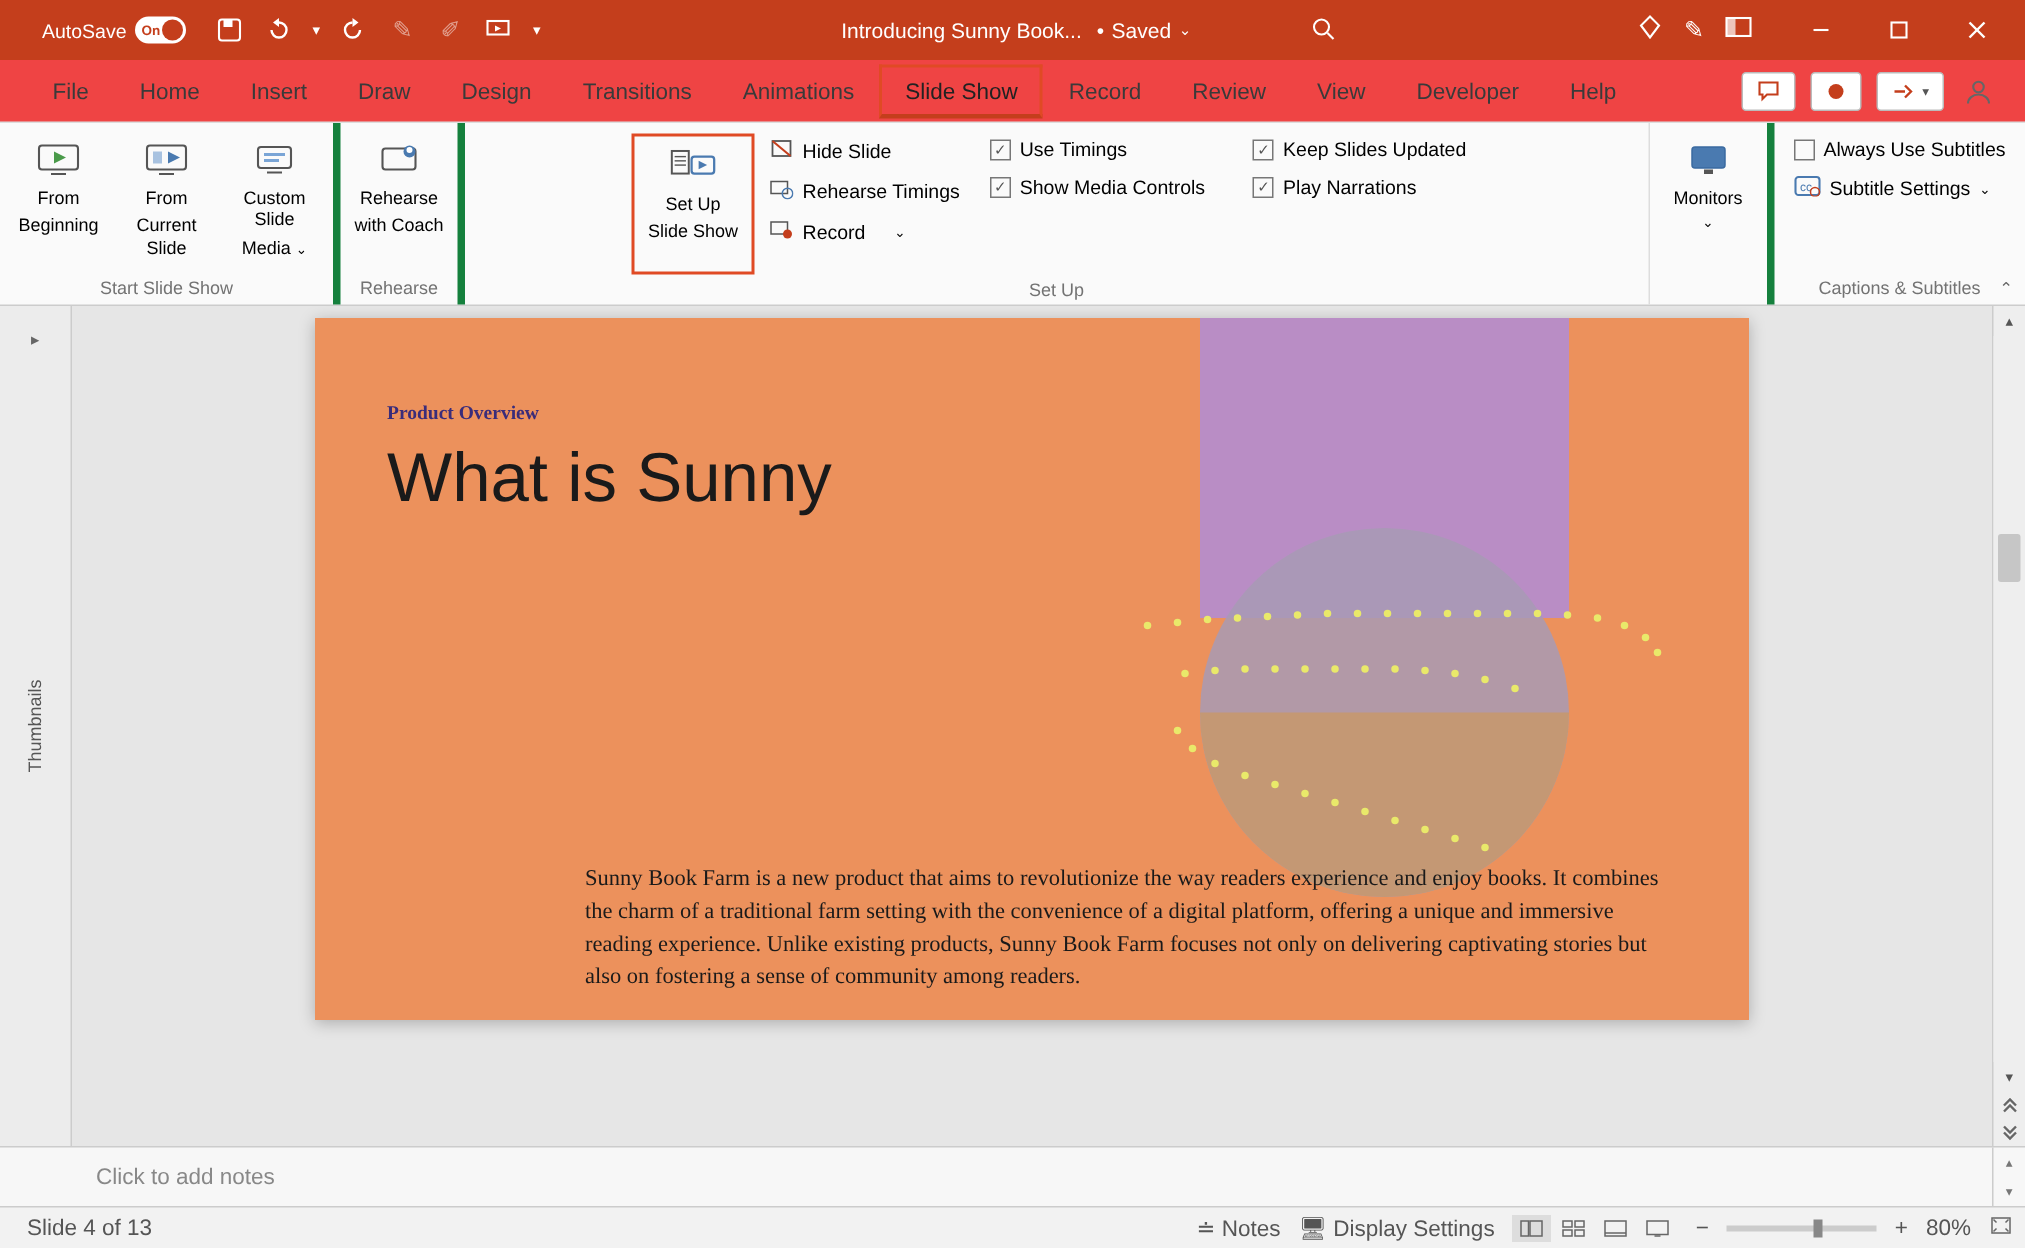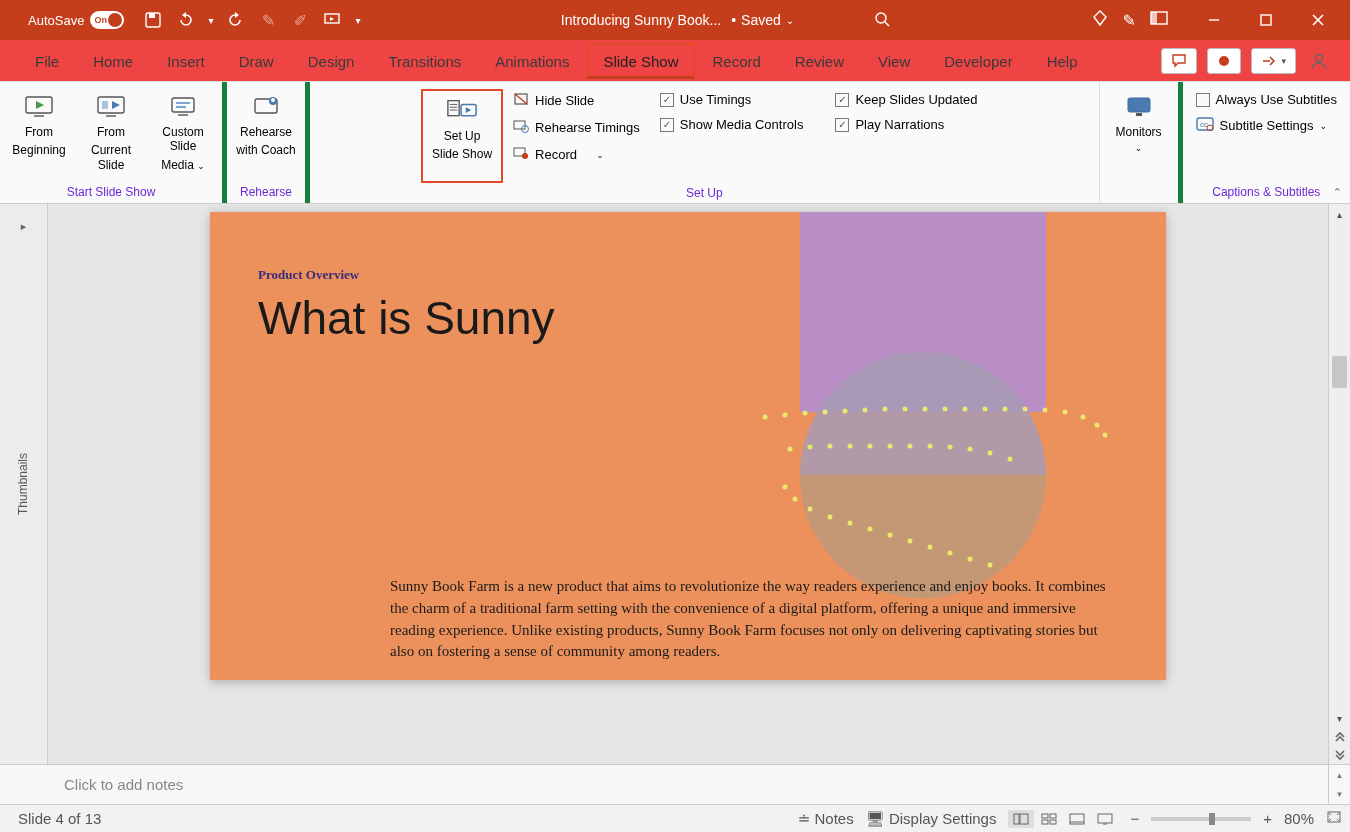--- a/index.html
+++ b/index.html
@@ -34,21 +34,21 @@
 .rr-person { width:26px; height:26px; display:flex; align-items:center; justify-content:center; color:#666; }
 
 
 .hl-tab { border:2px solid #e04a24; padding:8px 15px 6px; }
 .hl-grp { border:2px solid #e04a24; }
 
 
 .ribbon { height:122px; background:#fafafa; border-bottom:1px solid #ccc; display:flex; position:relative; }
 .grp { display:flex; flex-direction:column; align-items:center; border-right:5px solid #15803d; padding:3px 3px 0; }
 .grp-body { flex:1; display:flex; align-items:flex-start; padding-top:4px; }
-.grp-label { font-size:12px; color:#6d28d9; padding:3px 0 4px; }
+.grp-label { font-size:12px; color:#737373; padding:3px 0 4px; }
 .bigbtn { display:flex; flex-direction:column; align-items:center; justify-content:flex-start; width:72px; padding:4px 2px; font-size:12px; text-align:center; line-height:1.2; gap:4px; cursor:pointer; }
 .bigbtn .ic { width:32px; height:28px; display:flex; align-items:center; justify-content:center; }
 .col { display:flex; flex-direction:column; gap:4px; padding:0 6px; }
 .small { display:flex; align-items:center; gap:6px; font-size:13px; padding:3px 4px; cursor:pointer; white-space:nowrap; }
 .chk { width:14px; height:14px; border:1px solid #777; display:inline-flex; align-items:center; justify-content:center; font-size:10px; color:#555; }
 .chk.on::after { content:"✓"; }
 .collapse { position:absolute; right:8px; bottom:4px; font-size:11px; color:#666; cursor:pointer; }
 
 
 .main { flex:1; display:flex; background:#e6e6e6; min-height:0; }

